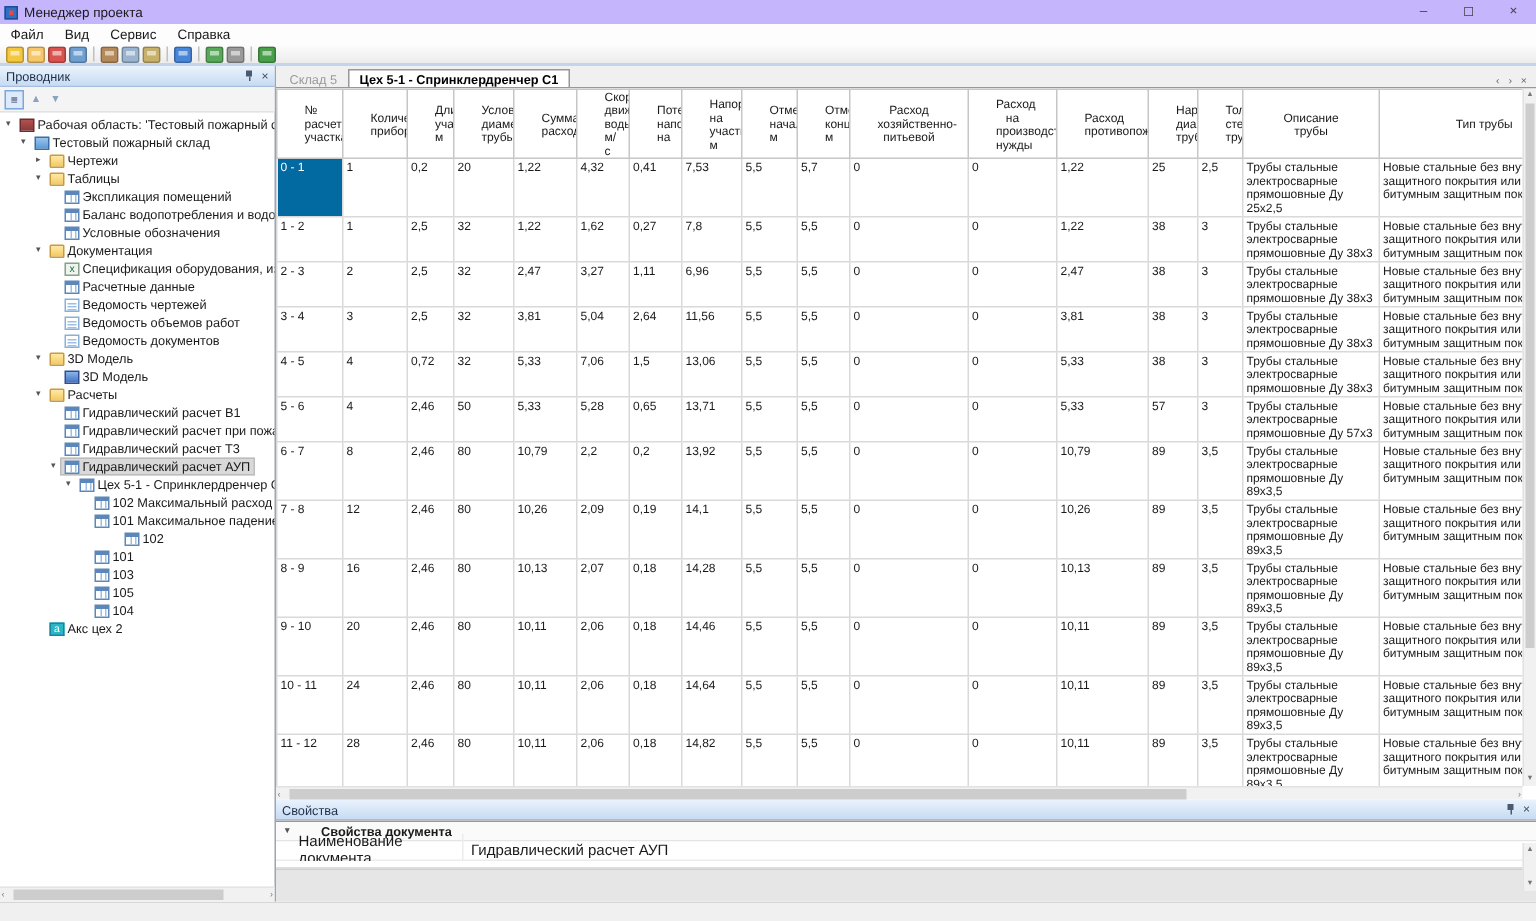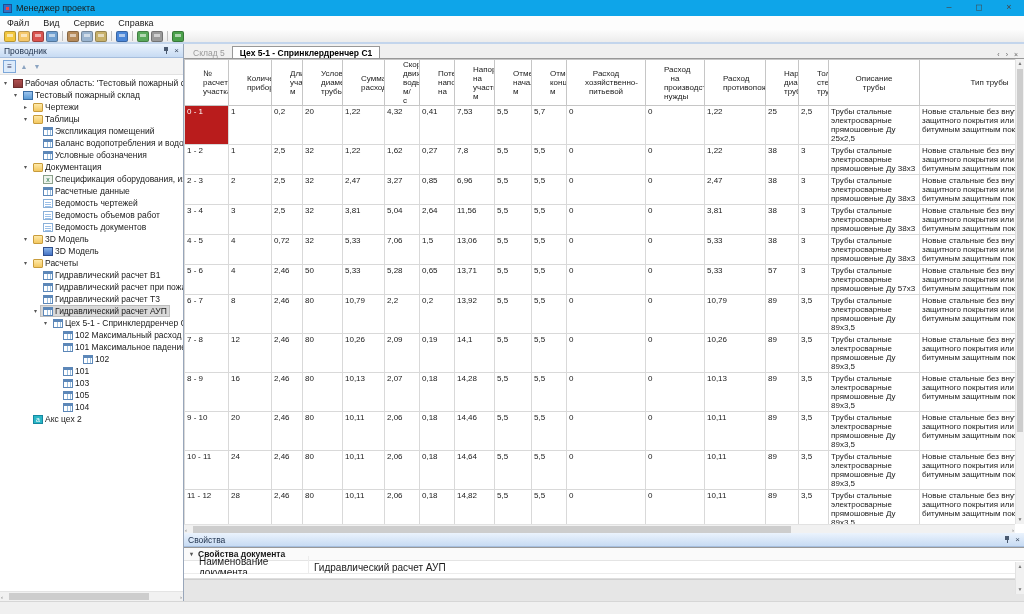--- a/index.html
+++ b/index.html
@@ -3,21 +3,21 @@
 <meta charset="utf-8">
 <style>
   * { box-sizing: border-box; }
   html,body { margin:0; padding:0; }
   body {
     width:1024px; height:614px; overflow:hidden; background:#fff;
     font-family:"Liberation Sans", sans-serif; color:#1a1a1a;
     -webkit-font-smoothing:antialiased;
   }
   
-  .titlebar { height:16px; display:flex; align-items:center; padding-left:3px; font-size:9px; background:#0ea5e9; }
+  .titlebar { height:16px; display:flex; align-items:center; padding-left:3px; font-size:9px; background:#c4b5fd; }
   .app-icon { width:9px; height:9px; background:#2f6fc4; border:1px solid #1d4e93; margin-right:4px; position:relative; }
   .app-icon::after { content:""; position:absolute; left:2px; top:2px; width:3px; height:3px; background:#e44; }
   .win-controls { margin-left:auto; display:flex; }
   .win-btn { width:30px; height:16px; text-align:center; font-size:9px; line-height:15px; color:#444; }
   
   .menubar { height:14px; display:flex; align-items:center; font-size:9px; background:#fdfdfd; }
   .menu-item { padding:0 7px; line-height:14px; }
   
   .toolbar { height:14px; background:linear-gradient(#fcfcfc,#ececec); border-bottom:2px solid #c3d5ec; display:flex; align-items:center; padding-left:3px; }
   .tbtn { width:12px; height:11px; margin:0 1px; border-radius:2px; border:1px solid rgba(0,0,0,.25); position:relative; }
@@ -61,29 +61,29 @@
   .main { flex:1 1 auto; min-width:0; display:flex; flex-direction:column; background:#f0f0f0; }
   .tabbar { height:14px; flex:0 0 14px; display:flex; align-items:flex-end; background:#f0f0f0; padding-left:2px; font-size:8.5px; }
   .tab { padding:1px 7px 0 7px; color:#9a9a9a; }
   .tab.active { background:#fff; border:1px solid #989898; border-bottom:none; color:#000; font-weight:bold; }
   .tab-nav { margin-left:auto; font-size:7px; color:#666; padding-right:4px; letter-spacing:2px; }
   .grid-area { position:relative; height:475px; flex:0 0 475px; background:#fff; border-top:1px solid #989898; }
   .table-clip { position:absolute; left:0; top:0; right:9px; bottom:9px; overflow:hidden; background:#fff; }
   table { border-collapse:collapse; table-layout:fixed; width:875px; }
   th { border:1px solid #c6c6c6; font-weight:normal; font-size:8px; line-height:9px; text-align:center; vertical-align:middle; height:31px; padding:0 18px; background:#fff; overflow:hidden; }
   td { border:1px solid #d9d9d9; font-size:8px; line-height:9px; vertical-align:top; text-align:left; height:27px; padding:1px 2px; background:#fff; overflow:hidden; }
-  td.sel { background:#b91c1c; color:#fff;margin-top:32px; }
+  td.sel { background:#0369a1; color:#fff;margin-top:32px; }
   .vscroll { position:absolute; top:0; right:0; width:9px; bottom:9px; background:#f1f1f1; border-left:1px solid #e2e2e2; font-size:5px; color:#777; text-align:center; }
   .vscroll .thumb { position:absolute; left:1px; right:1px; top:10px; height:78%; background:#cdcdcd; }
   .vs-arrow { position:absolute; left:0; right:0; height:9px; line-height:9px; }
   .hscroll { position:absolute; left:0; right:9px; bottom:0; height:9px; background:#f1f1f1; border-top:1px solid #e2e2e2; font-size:6px; color:#777; }
   .hscroll .thumb { position:absolute; left:9px; top:1px; width:72%; height:7px; background:#cdcdcd; }
   
   .props { border-top:1px solid #989898; background:#fff; position:relative; flex:1 1 auto; display:flex; flex-direction:column; }
-  .props-group { height:13px; flex:0 0 13px; display:flex; align-items:center; font-size:8.5px; font-weight:bold; background:#fafafa; border-bottom:1px solid #e4e4e4; padding-left:4px; gap:3px; }
+  .props-group { height:13px; flex:0 0 13px; display:flex; align-items:center; font-size:8.5px; font-weight:bold; background:#fafafa; border-bottom:1px solid #e4e4e4; padding-left:4px; gap:19px; }
   .props-group .expander { width:7px; flex:0 0 7px; }
   .prop-row { height:13px; flex:0 0 13px; display:flex; font-size:10px; background:#fff; border-bottom:1px solid #ececec; align-items:center; }
   .prop-name { width:125px; flex:0 0 125px; padding-left:15px; border-right:1px solid #ececec; }
   .prop-value { padding-left:5px; }
   .prop-partial { height:5px; flex:0 0 5px; background:#fff; border-bottom:1px solid #dedede; }
   .props-fill { flex:1 1 auto; background:#e6e6e6; border-top:1px solid #cfcfcf; }
   .props-vscroll { position:absolute; right:0; top:14px; width:9px; height:32px; background:#f1f1f1; border-left:1px solid #e2e2e2; font-size:5px; color:#777; text-align:center; }
   
   .statusbar { height:13px; background:#f0f0f0; border-top:1px solid #d6d6d6; }
 </style>
@@ -441,21 +441,21 @@
                 <td>Трубы стальные электросварные прямошовные Ду 38x3</td>
                 <td>Новые стальные без внутреннего защитного покрытия или с битумным защитным покрытием</td>
               </tr>
               <tr>
                 <td>2 - 3</td>
                 <td>2</td>
                 <td>2,5</td>
                 <td>32</td>
                 <td>2,47</td>
                 <td>3,27</td>
-                <td>0,85</td>
+                <td>1,11</td>
                 <td>6,96</td>
                 <td>5,5</td>
                 <td>5,5</td>
                 <td>0</td>
                 <td>0</td>
                 <td>2,47</td>
                 <td>38</td>
                 <td>3</td>
                 <td>Трубы стальные электросварные прямошовные Ду 38x3</td>
                 <td>Новые стальные без внутреннего защитного покрытия или с битумным защитным покрытием</td>

